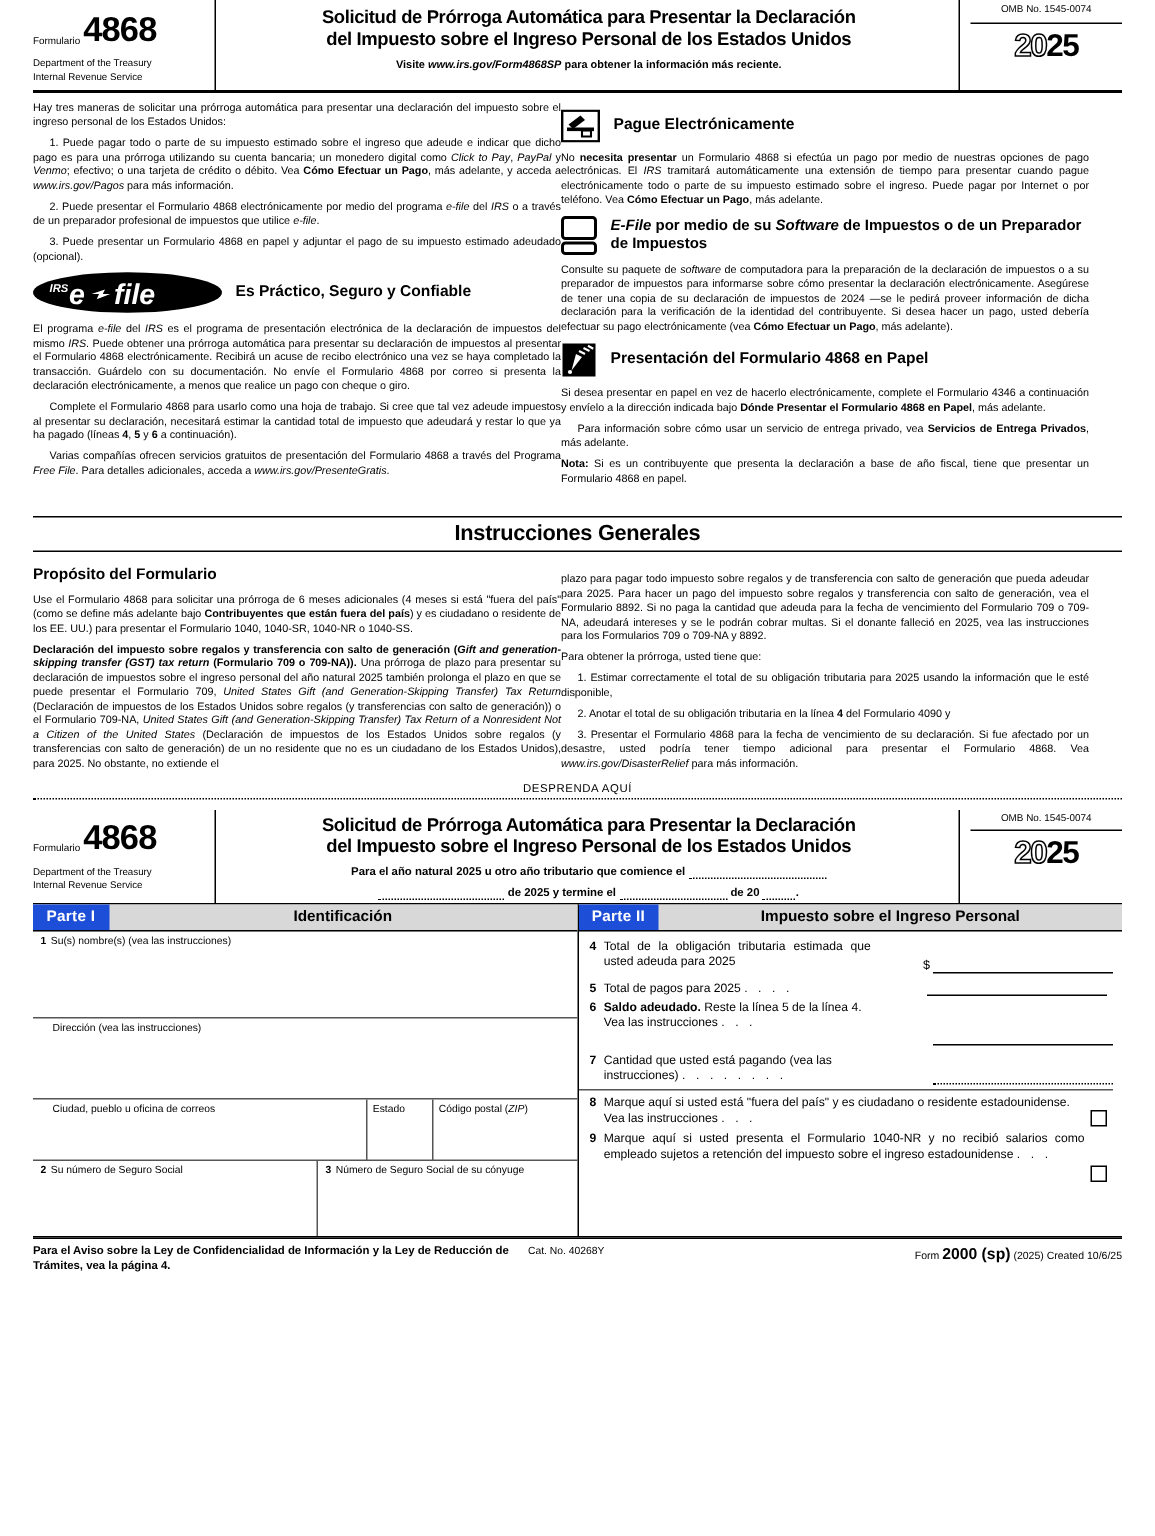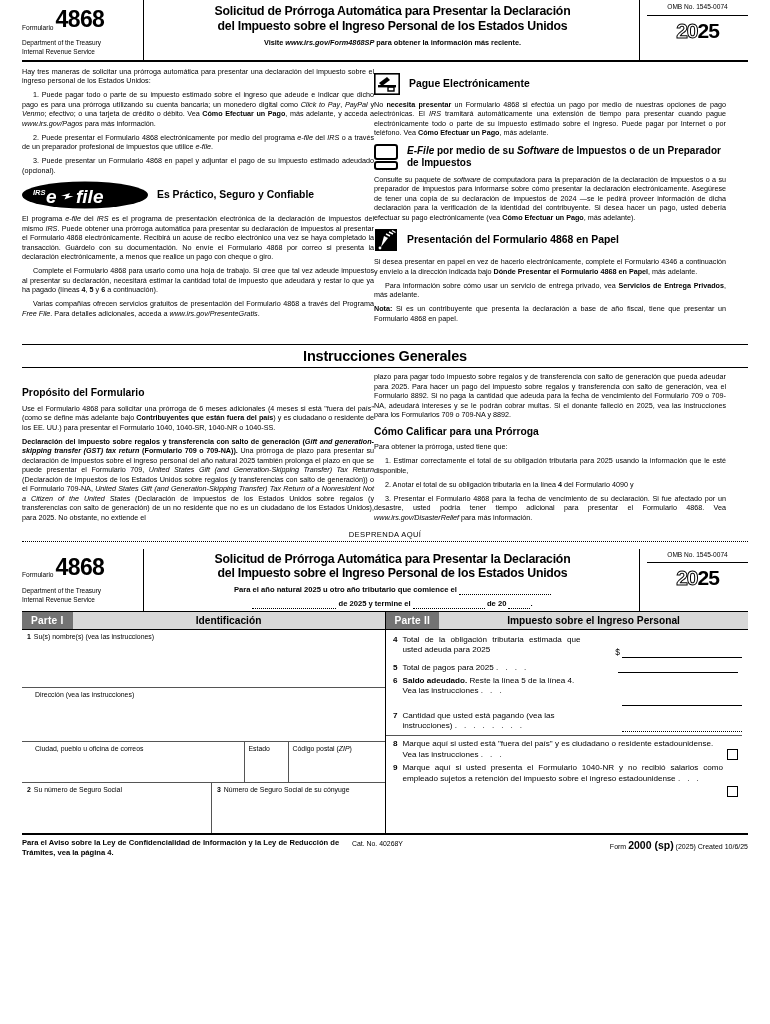--- a/index.html
+++ b/index.html
@@ -57,21 +57,21 @@
   .v-left { width:122px; padding:3px 4px 2px 0; border-right:1.4px solid #000;}
   .v-mid { flex:1; padding:3px 6px 2px 8px; text-align:center; border-right:1.4px solid #000;}
   .v-right { width:108px; padding:2px 0 1px 7px; text-align:center;}
   .v-yearline { font-size:7.6px; font-weight:bold; margin-top:4px;}
   .fillin { display:inline-block; border-bottom:1.2px dotted #000; height:8px; vertical-align:bottom; }
 
   .parts { display:flex; border-bottom:1.8px solid #000; }
   .part { flex:1; }
   .part.left { border-right:1.8px solid #000; }
   .partbar { display:flex; align-items:stretch; background:#d8d8d8; border-bottom:1.4px solid #000; }
-  .part-tag { background:#737373; color:#fff; font-size:10.2px; font-weight:bold; padding:1.5px 9px 2px 9px; letter-spacing:0.2px;}
+  .part-tag { background:#1d4ed8; color:#fff; font-size:10.2px; font-weight:bold; padding:1.5px 9px 2px 9px; letter-spacing:0.2px;}
   .part-name { flex:1; font-size:10.2px; font-weight:bold; text-align:center; padding:1.5px 0 2px 0; }
 
   .fieldrow { border-bottom:1.1px solid #555; position:relative; }
   .fieldrow:last-child { border-bottom:none; }
   .flabel { font-size:6.9px; padding:2px 3px 0 13px; }
   .flabel .n { font-weight:bold; margin-left:-8px; margin-right:3px;}
   .subcells { display:flex; }
   .subcells > div { border-right:1.1px solid #555; }
   .subcells > div:last-child { border-right:none; }
 
@@ -177,21 +177,20 @@
   </div>
 
   <div class="cols" style="margin-top:4px;align-items:flex-end;">
     <div class="col">
       <h2 class="sub">Propósito del Formulario</h2>
       <p><span>Use el Formulario 4868 para solicitar una prórroga de 6 meses adicionales (4 meses si está "fuera del país" (como se define más adelante bajo </span><b>Contribuyentes que están fuera del país</b><span>) y es ciudadano o residente de los EE. UU.) para presentar el Formulario 1040, 1040-SR, 1040-NR o 1040-SS.</span></p>
       <p><b>Declaración del impuesto sobre regalos y transferencia con salto de generación (</b><b><i>Gift and generation-skipping transfer (GST) tax return</i></b><b> (Formulario 709 o 709-NA)).</b><span> Una prórroga de plazo para presentar su declaración de impuestos sobre el ingreso personal del año natural 2025 también prolonga el plazo en que se puede presentar el Formulario 709, </span><i>United States Gift (and Generation-Skipping Transfer) Tax Return</i><span> (Declaración de impuestos de los Estados Unidos sobre regalos (y transferencias con salto de generación)) o el Formulario 709-NA, </span><i>United States Gift (and Generation-Skipping Transfer) Tax Return of a Nonresident Not a Citizen of the United States</i><span> (Declaración de impuestos de los Estados Unidos sobre regalos (y transferencias con salto de generación) de un no residente que no es un ciudadano de los Estados Unidos), para 2025. No obstante, no extiende el</span></p>
     </div>
     <div class="col">
       <p>plazo para pagar todo impuesto sobre regalos y de transferencia con salto de generación que pueda adeudar para 2025. Para hacer un pago del impuesto sobre regalos y transferencia con salto de generación, vea el Formulario 8892. Si no paga la cantidad que adeuda para la fecha de vencimiento del Formulario 709 o 709-NA, adeudará intereses y se le podrán cobrar multas. Si el donante falleció en 2025, vea las instrucciones para los Formularios 709 o 709-NA y 8892.</p>
-      <h2 class="sub">Cómo Calificar para una Prórroga</h2>
       <p>Para obtener la prórroga, usted tiene que:</p>
       <p class="ind">1. Estimar correctamente el total de su obligación tributaria para 2025 usando la información que le esté disponible,</p>
       <p class="ind"><span>2. Anotar el total de su obligación tributaria en la línea </span><b>4</b><span> del Formulario 4090 y</span></p>
       <p class="ind"><span>3. Presentar el Formulario 4868 para la fecha de vencimiento de su declaración. Si fue afectado por un desastre, usted podría tener tiempo adicional para presentar el Formulario 4868. Vea </span><i>www.irs.gov/DisasterRelief</i><span> para más información.</span></p>
     </div>
   </div>
 
   <div class="detach">DESPRENDA AQUÍ</div>
   <div class="dotline"></div>
 

